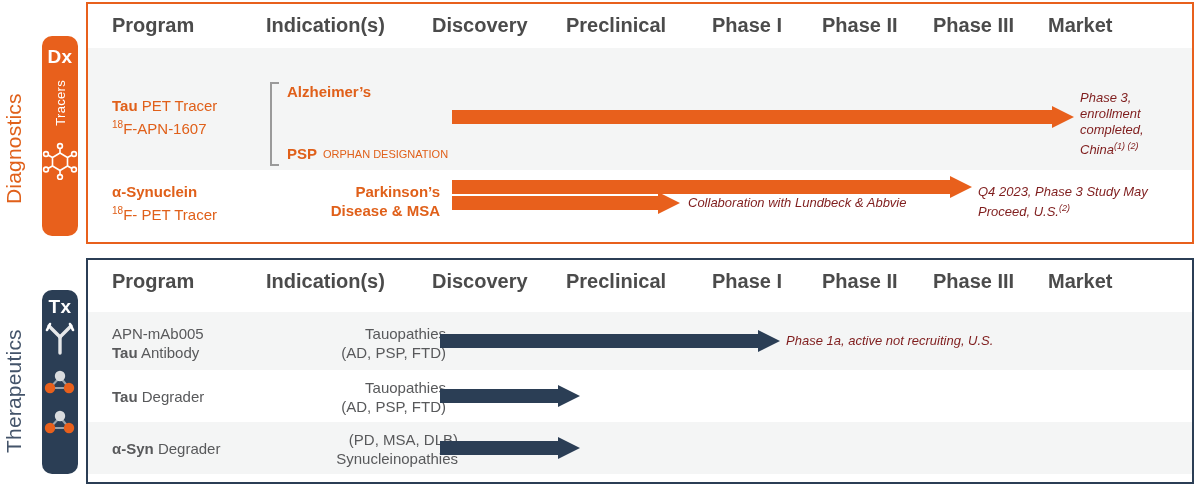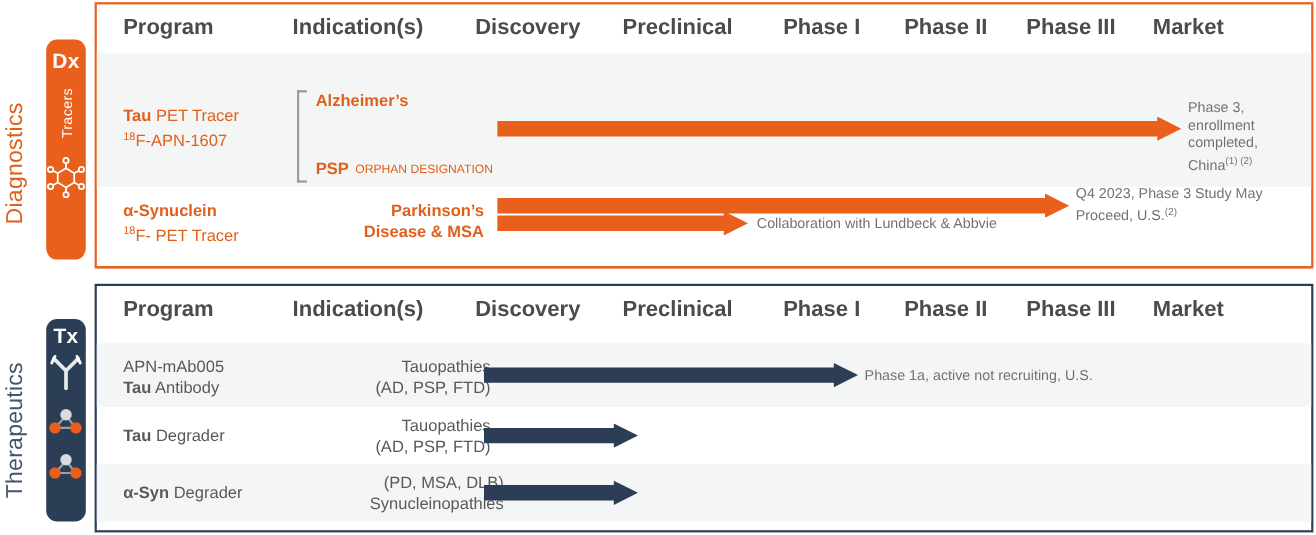--- a/index.html
+++ b/index.html
@@ -104,21 +104,21 @@
   .bracket {
     position: absolute;
     border-left: 2px solid #9A9A9A;
     border-top: 2px solid #9A9A9A;
     border-bottom: 2px solid #9A9A9A;
     width: 9px;
   }
 
   .status {
     position: absolute;
-    font-size: 13px; color: #737373; line-height: 16px;
+    font-size: 13px; color: #7f1d1d; line-height: 16px; font-style: italic;
   }
   .status .fn { font-size: 9px; vertical-align: super; }
 
   
   .arrow { position: absolute; }
   .arrow svg { display: block; }
 
   .hr-orange {
     position: absolute; left: 0; width: 100%;
     height: 2px; background: #E8601C;
@@ -169,21 +169,21 @@
         </div>
         <div class="status" style="left:992px; top:42px; width:110px; white-space:normal">
           <span>Phase 3, enrollment completed, China</span><span class="fn">(1) (2)</span>
         </div>
 
         <div class="arrow" style="left:364px; top:128px">
           <svg width="520" height="22" viewBox="0 0 520 22">
             <polygon points="0,4 498,4 498,0 520,11 498,22 498,18 0,18" fill="#E8601C"></polygon>
           </svg>
         </div>
-        <div class="status" style="left:890px; top:120px; width:212px; white-space:normal">
+        <div class="status" style="left:890px; top:136px; width:212px; white-space:normal">
           <span>Q4 2023, Phase 3 Study May Proceed, U.S.</span><span class="fn">(2)</span>
         </div>
       </div>
 
       <div class="row" style="top:166px; height:72px">
         <div class="cell prog orange" style="left:24px; top:12px">
           <div><b>α-Synuclein</b></div>
           <div><span class="sup">18</span><span>F- PET Tracer</span></div>
         </div>
 

